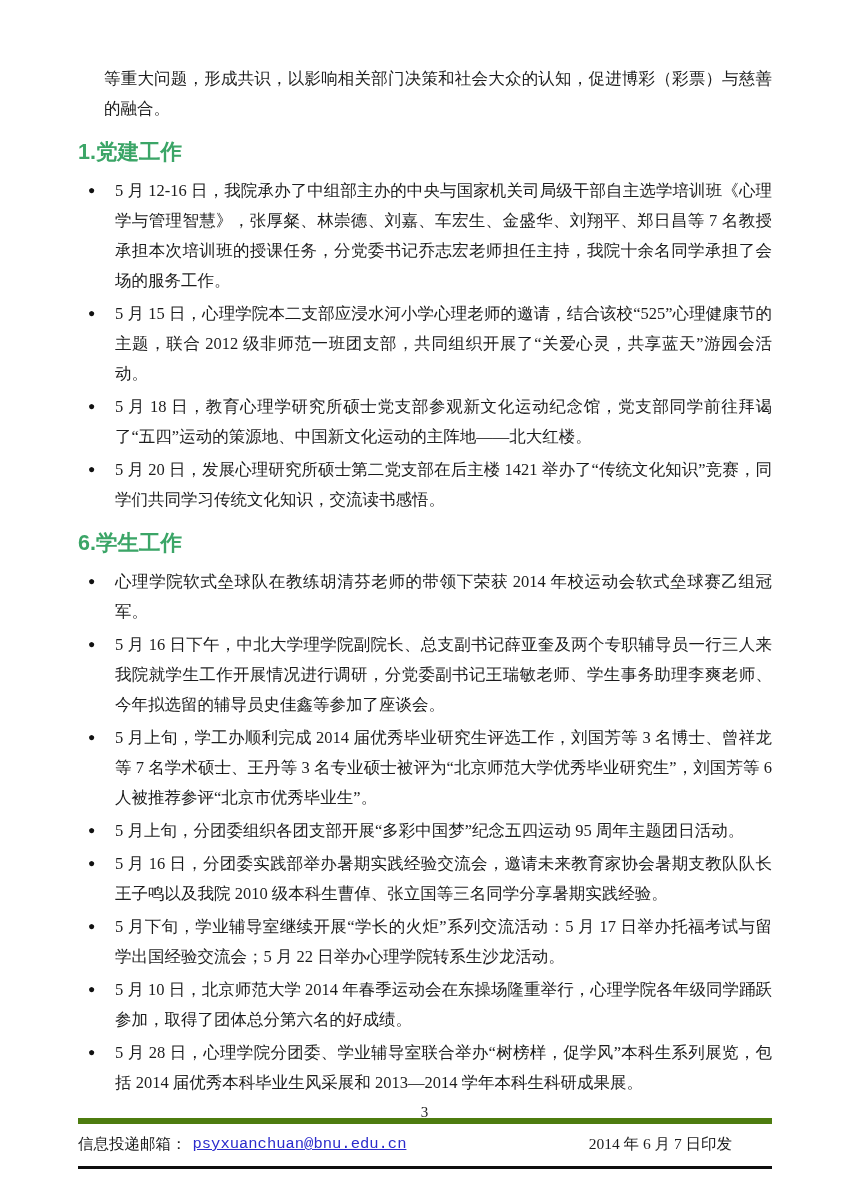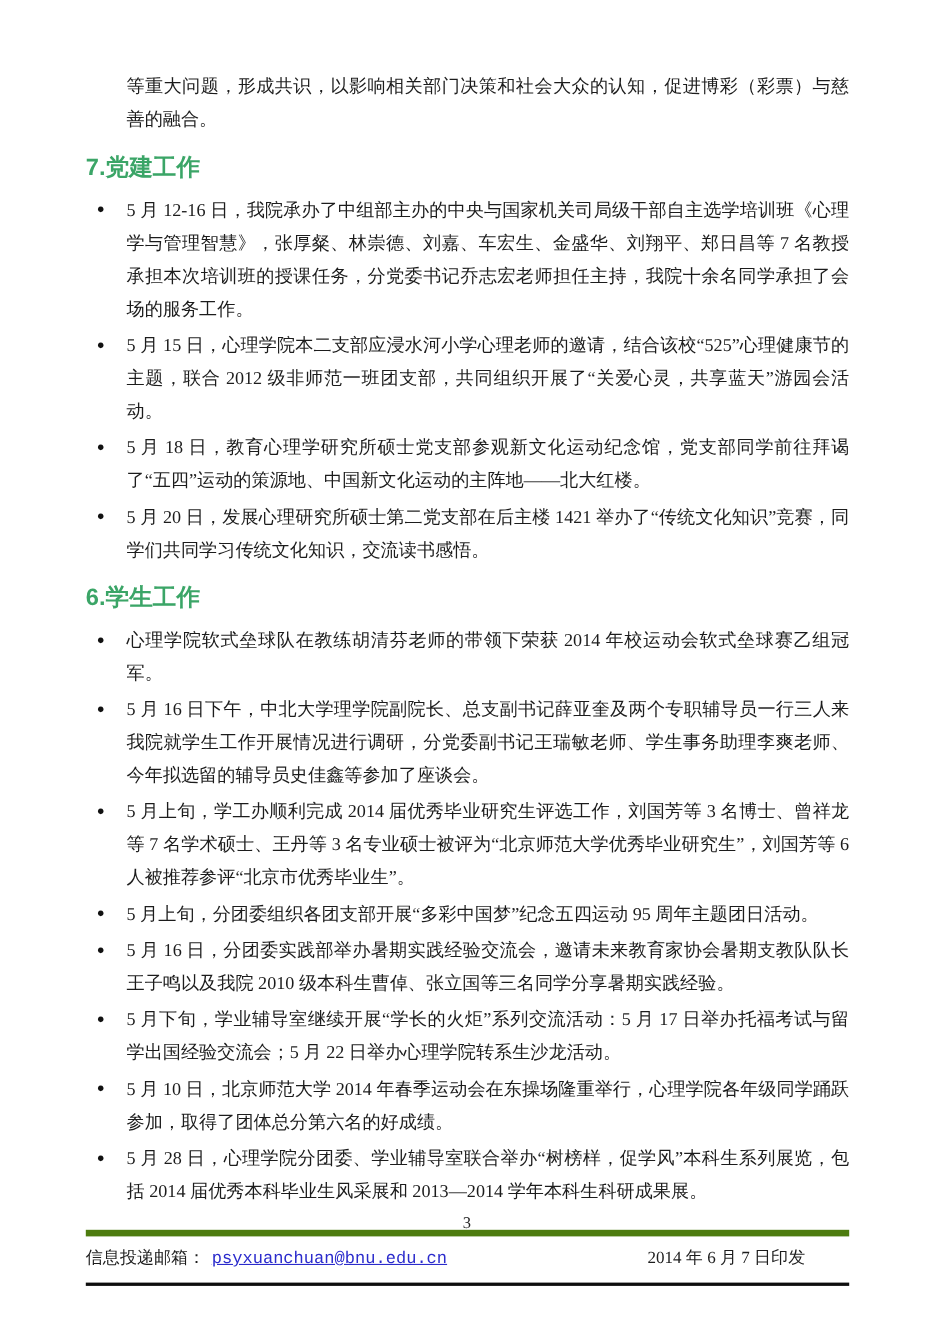--- a/index.html
+++ b/index.html
@@ -8,21 +8,21 @@
     width:849px; height:1200px;
     margin:0 auto;
     background:#ffffff;
     overflow:hidden;
     box-sizing:border-box;
     padding:64px 77px 0 78px;
     font-family:"Liberation Serif","DejaVu Serif",serif;
     color:#1c1c1c;
   }
   .cont-para {
-    margin:0 0 12px 37px;
+    margin:0 0 12px 26px;
     font-size:16.5px; line-height:30px;
     text-align:justify;
   }
   .sec-heading {
     margin:14px 0 10px 0;
     font-size:21.5px; line-height:28px;
     font-weight:600;
     color:#3BA567;
     font-family:"Liberation Sans","DejaVu Sans",sans-serif;
   }
@@ -60,21 +60,21 @@
     font-size:15px; color:#222;
   }
 </style>
 </head>
 <body>
 
 <div class="page">
 
   <p class="cont-para">等重大问题，形成共识，以影响相关部门决策和社会大众的认知，促进博彩（彩票）与慈善的融合。</p>
 
-  <h2 class="sec-heading">7.党建工作</h2>
+  <h2 class="sec-heading">1.党建工作</h2>
 
   <ul class="blist">
     <li class="bitem">
       <span class="dot">●</span>
       <span>5 月 12-16 日，我院承办了中组部主办的中央与国家机关司局级干部自主选学培训班《心理学与管理智慧》，张厚粲、林崇德、刘嘉、车宏生、金盛华、刘翔平、郑日昌等 7 名教授承担本次培训班的授课任务，分党委书记乔志宏老师担任主持，我院十余名同学承担了会场的服务工作。</span>
     </li>
     <li class="bitem">
       <span class="dot">●</span>
       <span>5 月 15 日，心理学院本二支部应浸水河小学心理老师的邀请，结合该校“525”心理健康节的主题，联合 2012 级非师范一班团支部，共同组织开展了“关爱心灵，共享蓝天”游园会活动。</span>
     </li>

